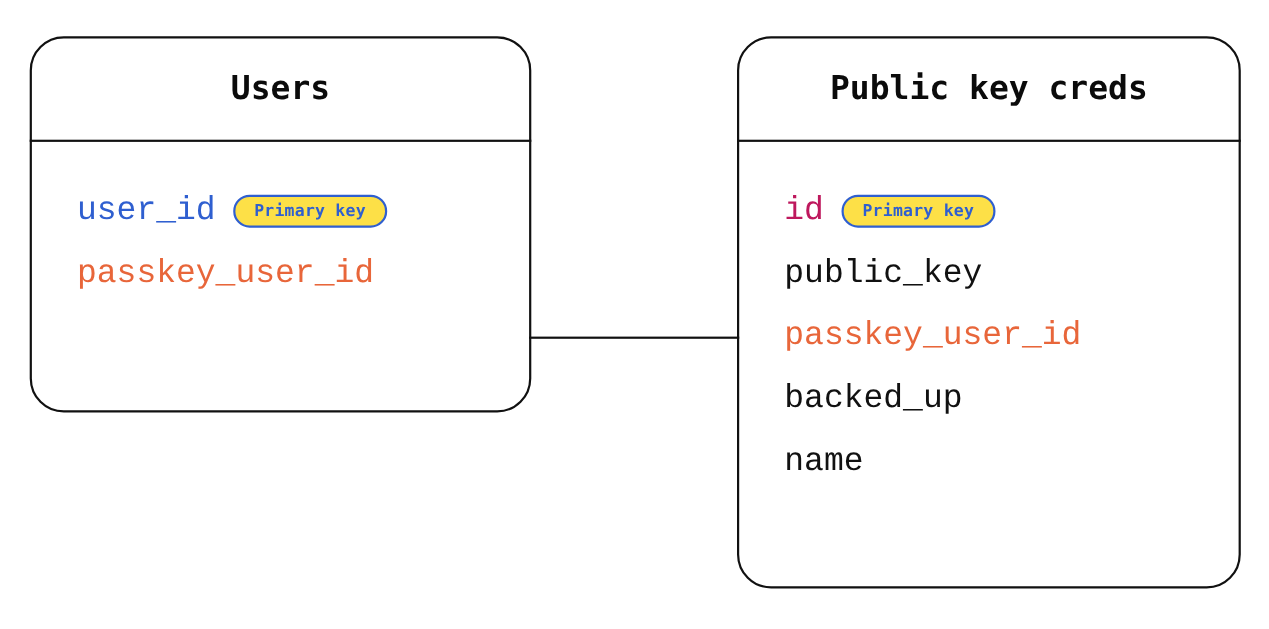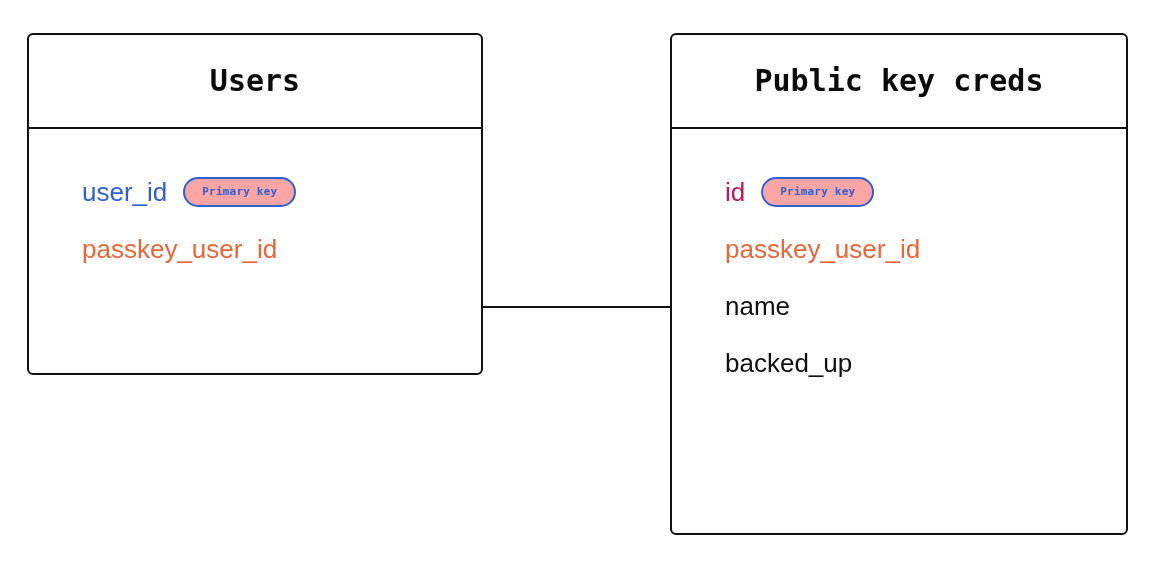--- a/index.html
+++ b/index.html
@@ -19,21 +19,21 @@
     width: 1154px;
     height: 572px;
   }
 
   
   .entity {
     position: absolute;
     box-sizing: border-box;
     background: #ffffff;
     border: 2px solid #111111;
-    border-radius: 6px;
+    border-radius: 31px;
     padding-left: 44px;
   }
 
   .entity-title {
     position: absolute;
     left: 0;
     right: 0;
     top: 0;
     height: 92px;
     line-height: 92px;
@@ -65,47 +65,46 @@
 
   .field-row {
     display: flex;
     align-items: center;
     height: 57px;
     padding-left: 41px;
     box-sizing: border-box;
   }
 
   .field-name {
-    font-family: Liberation Sans, sans-serif;
-    font-size: 26px;
+    font-family: Liberation Mono, monospace;
+    font-size: 30px;
     color: #111111;
     white-space: nowrap;
     line-height: 1;
-    margin-left: 12px;
   }
   .field-name.pk     { color: #2f5fd0; }
   .field-name.fk     { color: #e8663a; }
   .field-name.plain  { color: #111111; }
 
   
   .pk-badge {
     margin-left: 16px;
     display: inline-flex;
     align-items: center;
     justify-content: center;
     height: 30px;
     padding: 0 17px;
     box-sizing: border-box;
     border: 2px solid #4d7c0f;
     border-radius: 999px;
-    background: #fca5a5;
+    background: #fde047;
     color: #2f5fd0;
     font-family: "DejaVu Sans Mono", monospace;
     font-weight: bold;
-    font-size: 11px;
+    font-size: 15px;
     letter-spacing: 0.2px;
     white-space: nowrap;
     line-height: 1;
   }
 
   
   .connector {
     position: absolute;
     height: 0;
     border-top: 2px solid #111111;
@@ -131,24 +130,27 @@
     </div>
     <div class="entity" style="left: 670px; top: 33px; width: 458px; height: 502px; border-color: rgb(17, 17, 17);">
       <div class="entity-title">Public key creds</div>
       <div class="entity-divider" style="border-top-color: rgb(17, 17, 17);"></div>
       <div class="field-list">
         <div class="field-row">
           <span class="field-name pk" style="color: #be185d;">id</span>
           <span class="pk-badge" style="border-color: rgb(47, 95, 208); color: rgb(47, 95, 208);">Primary key</span>
         </div>
         <div class="field-row">
+          <span class="field-name plain" style="color: rgb(17, 17, 17);">public_key</span>
+        </div>
+        <div class="field-row">
           <span class="field-name fk" style="color: rgb(232, 102, 58);">passkey_user_id</span>
         </div>
         <div class="field-row">
-          <span class="field-name plain" style="color: rgb(17, 17, 17);">name</span>
+          <span class="field-name plain" style="color: rgb(17, 17, 17);">backed_up</span>
         </div>
         <div class="field-row">
-          <span class="field-name plain" style="color: rgb(17, 17, 17);">backed_up</span>
+          <span class="field-name plain" style="color: rgb(17, 17, 17);">name</span>
         </div>
       </div>
     </div>
     <div class="connector" style="left: 481px; top: 306px; width: 191px; border-top-color: rgb(17, 17, 17);"></div>
   </div>
 
 </body></html>

